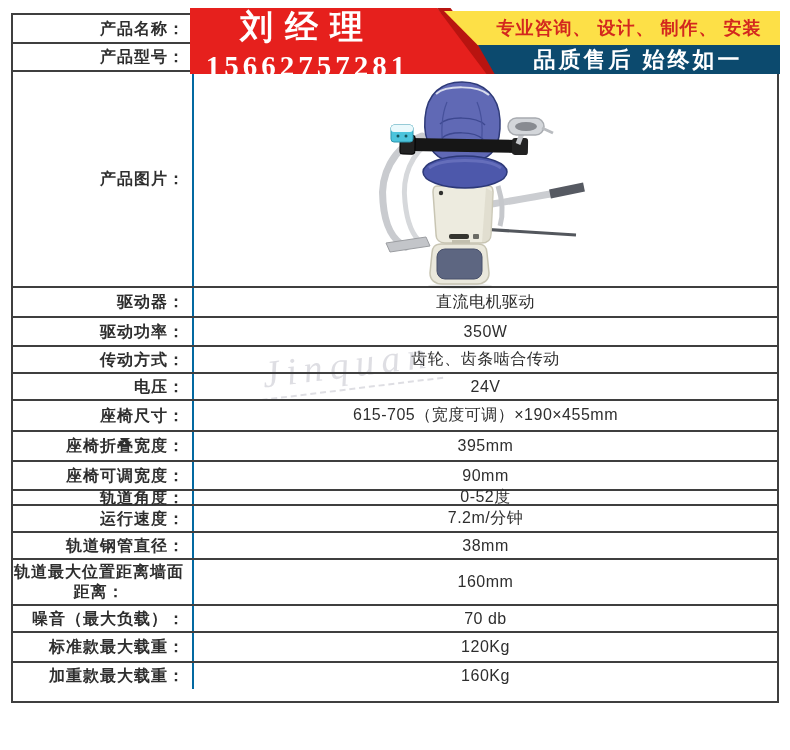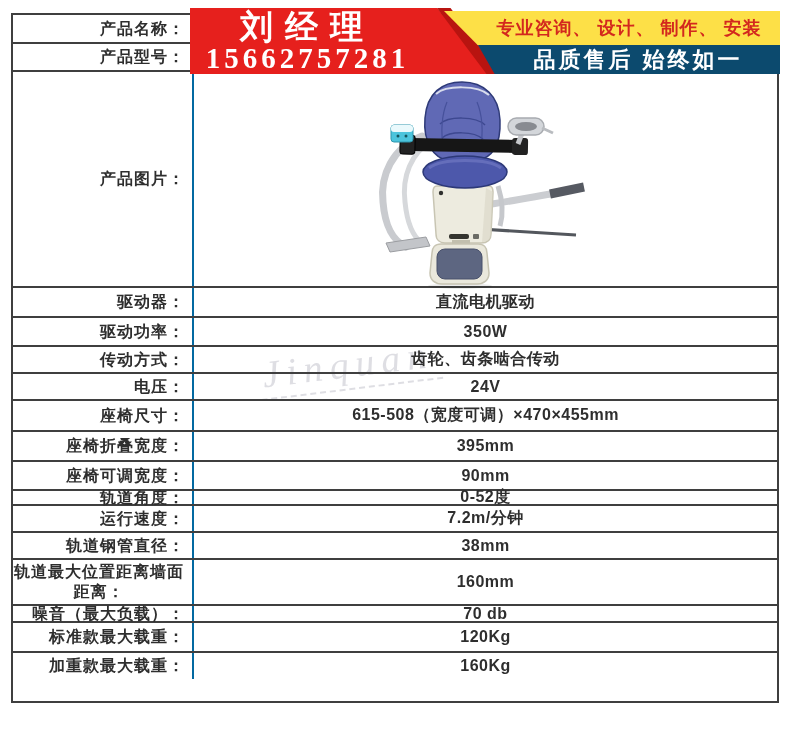--- a/index.html
+++ b/index.html
@@ -15,31 +15,31 @@
 
   
   .spec-table { position:absolute; left:11px; top:13px; width:768px; height:690px;
     border:2px solid #3f3f3f; z-index:1; background:transparent; }
   .row { display:flex; width:100%; border-bottom:2px solid #3f3f3f; }
   .row:last-child { border-bottom:none; }
   .cell { display:flex; align-items:center; color:#2e2e2e; font-size:16px; }
   .label { width:181px; border-right:2px solid #0369a1; justify-content:flex-end;
     text-align:center; padding-right:7px; font-weight:bold; letter-spacing:1px;
     line-height:1.25; }
-  .value { flex:1; justify-content:center; text-align:center; font-weight:700;
+  .value { flex:1; justify-content:center; text-align:center; font-weight:400;
     letter-spacing:.5px; }
 
   
   .ribbon { position:absolute; left:190px; top:8px; width:305px; height:66px;
     background:#e6201d; z-index:4; color:#fff; text-align:center;
     padding:2px 70px 0 0; clip-path:polygon(0 0, 81% 0, 100% 100%, 0 100%); }
   .ribbon .cname { font-family:"Liberation Serif", serif; font-weight:bold;
     font-size:33px; line-height:34px; letter-spacing:12px; }
   .ribbon .cphone { font-family:"Liberation Serif", serif; font-weight:bold;
-    font-size:29px; line-height:29px; letter-spacing:4px; }
+    font-size:29px; line-height:29px; letter-spacing:4px;margin-top:8px; }
   .fold { position:absolute; left:425px; top:8px; width:75px; height:66px;
     background:#b81410; z-index:5;
     clip-path:polygon(16% 0, 34% 0, 100% 100%, 82% 100%); }
   .banner-yellow { position:absolute; left:444px; top:11px; width:336px; height:34px;
     background:#fde047; z-index:6; display:flex; align-items:center; justify-content:center;
     padding-left:34px; clip-path:polygon(0 0, 100% 0, 100% 100%, 10% 100%);
     color:#d3281e; font-weight:bold; font-size:18px; letter-spacing:1px; }
   .banner-red { position:absolute; left:478px; top:45px; width:302px; height:29px;
     background:#0c4a6e; z-index:6; display:flex; align-items:center; justify-content:center;
     padding-left:18px; clip-path:polygon(0 0, 100% 0, 100% 100%, 5.5% 100%);
@@ -79,21 +79,21 @@
     <div class="row" style="height:27px">
       <div class="cell label">传动方式：</div>
       <div class="cell value">齿轮、齿条啮合传动</div>
     </div>
     <div class="row" style="height:27px">
       <div class="cell label">电压：</div>
       <div class="cell value">24V</div>
     </div>
     <div class="row" style="height:31px">
       <div class="cell label">座椅尺寸：</div>
-      <div class="cell value">615-508（宽度可调）×470×455mm</div>
+      <div class="cell value">615-705（宽度可调）×190×455mm</div>
     </div>
     <div class="row" style="height:30px">
       <div class="cell label">座椅折叠宽度：</div>
       <div class="cell value">395mm</div>
     </div>
     <div class="row" style="height:29px">
       <div class="cell label">座椅可调宽度：</div>
       <div class="cell value">90mm</div>
     </div>
     <div class="row" style="height:15px">
@@ -105,21 +105,21 @@
       <div class="cell value">7.2m/分钟</div>
     </div>
     <div class="row" style="height:27px">
       <div class="cell label">轨道钢管直径：</div>
       <div class="cell value">38mm</div>
     </div>
     <div class="row" style="height:46px">
       <div class="cell label">轨道最大位置距离墙面距离：</div>
       <div class="cell value">160mm</div>
     </div>
-    <div class="row" style="height:17px">
+    <div class="row" style="height:27px">
       <div class="cell label">噪音（最大负载）：</div>
       <div class="cell value">70 db</div>
     </div>
     <div class="row" style="height:30px">
       <div class="cell label">标准款最大载重：</div>
       <div class="cell value">120Kg</div>
     </div>
     <div class="row" style="height:26px">
       <div class="cell label">加重款最大载重：</div>
       <div class="cell value">160Kg</div>

